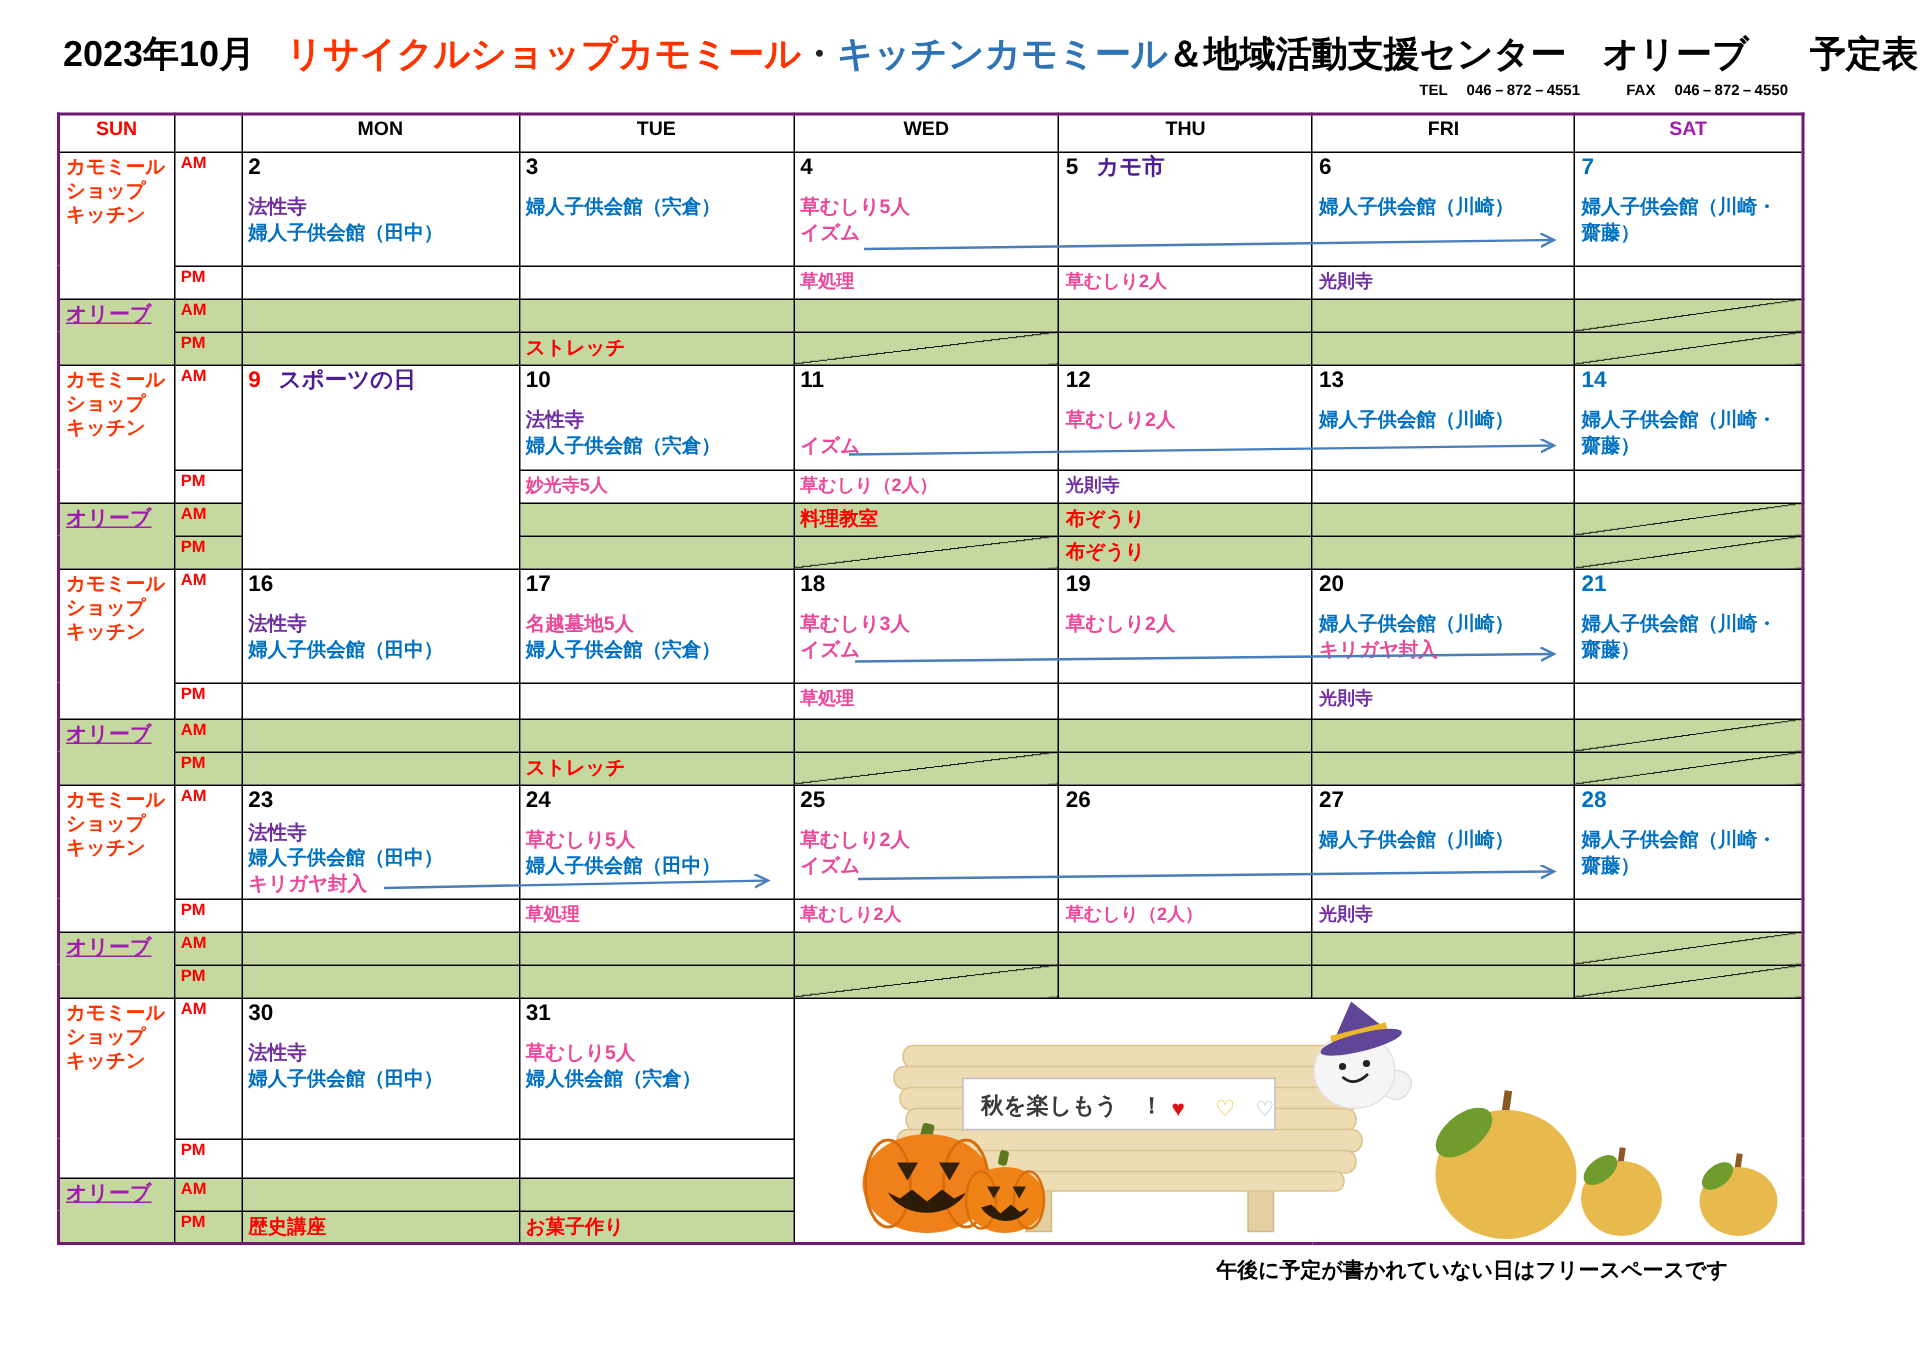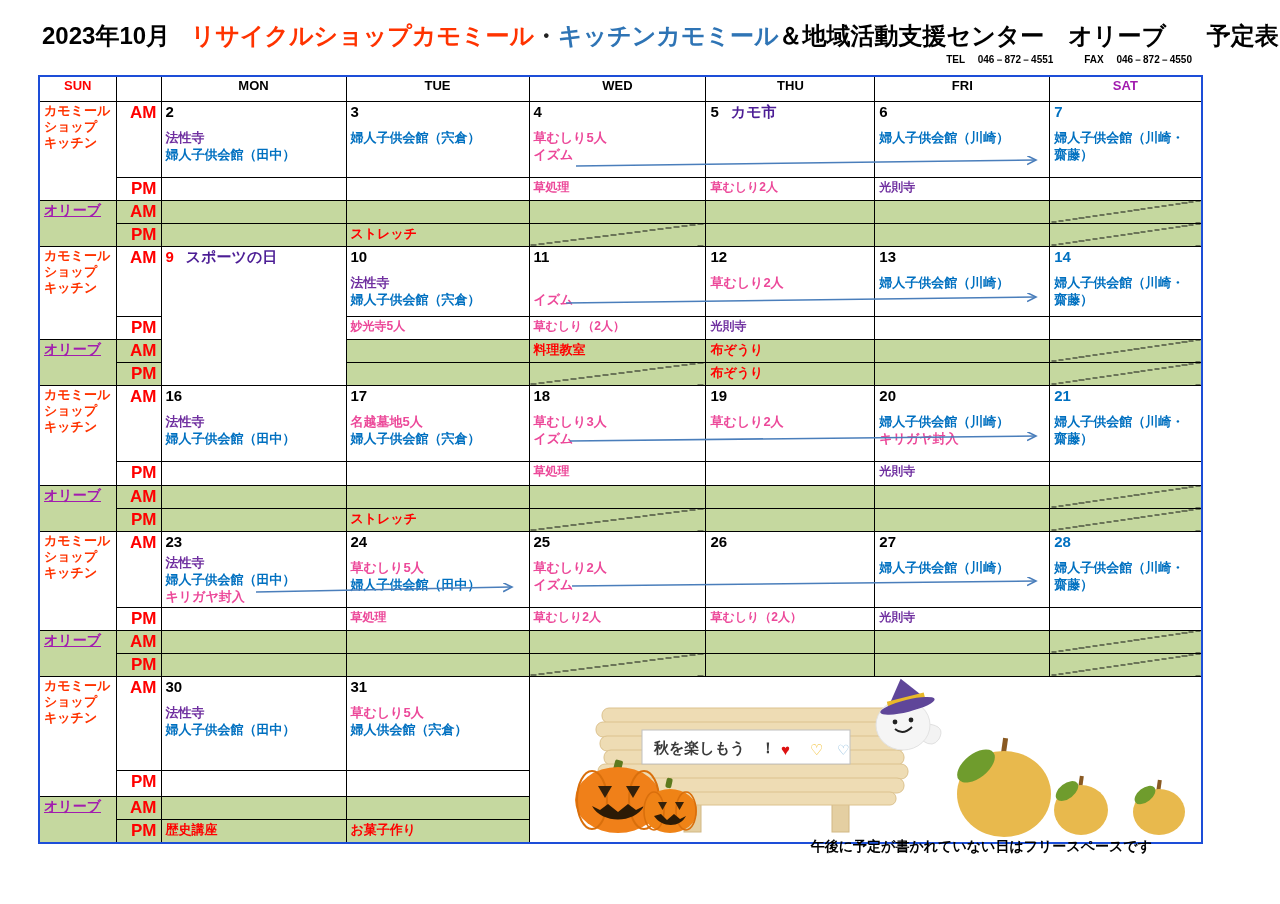--- a/index.html
+++ b/index.html
@@ -10,25 +10,25 @@
   
   .title{position:absolute;left:42px;top:20px;font-size:24px;white-space:nowrap;}
   .title .t-red{color:#ff3300;margin-left:14px;}
   .title .t-sep{color:#222;}
   .title .t-blue{color:#2e74b5;}
   .title .t-suffix{margin-left:34px;}
   .telline{position:absolute;right:88px;top:53px;font-size:10px;white-space:nowrap;}
   .telline span{margin-left:10px;}
   
   table.cal{position:absolute;left:38px;top:75px;border-collapse:collapse;table-layout:fixed;
-    border:2px solid #1d4ed8;}
+    border:2px solid #701a75;}
   table.cal td,table.cal th{border:1px solid #000;padding:1px 4px;vertical-align:top;overflow:hidden;}
   th{font-size:13px;text-align:center;vertical-align:middle;padding:2px;}
   .h-sun{color:#ff0000;} .h-sat{color:#a21caf;}
-  .ampm{font-size:17px;color:#ff0000;text-align:right;vertical-align:middle;margin-left:39px;}
+  .ampm{font-size:11px;color:#ff0000;text-align:left;vertical-align:middle;margin-left:39px;}
   .glabel{font-size:13px;color:#ff3300;line-height:16px;vertical-align:middle;}
   .olabel{font-size:14px;color:#a21caf;vertical-align:middle;text-decoration:underline;}
   .green{background:#c5d89f;}
   .diag{background-image:linear-gradient(to bottom right,transparent 49.2%,#111 49.2%,#111 50.9%,transparent 50.9%);}
   .dt{font-size:15px;line-height:17px;white-space:nowrap;}
   .dnum{color:#000;}
   .c-sat{color:#0070c0;}
   .note{color:#4c1d95;margin-left:12px;}
   .ents{margin-top:9px;}
   .ent{font-size:13px;line-height:17px;white-space:nowrap;}

